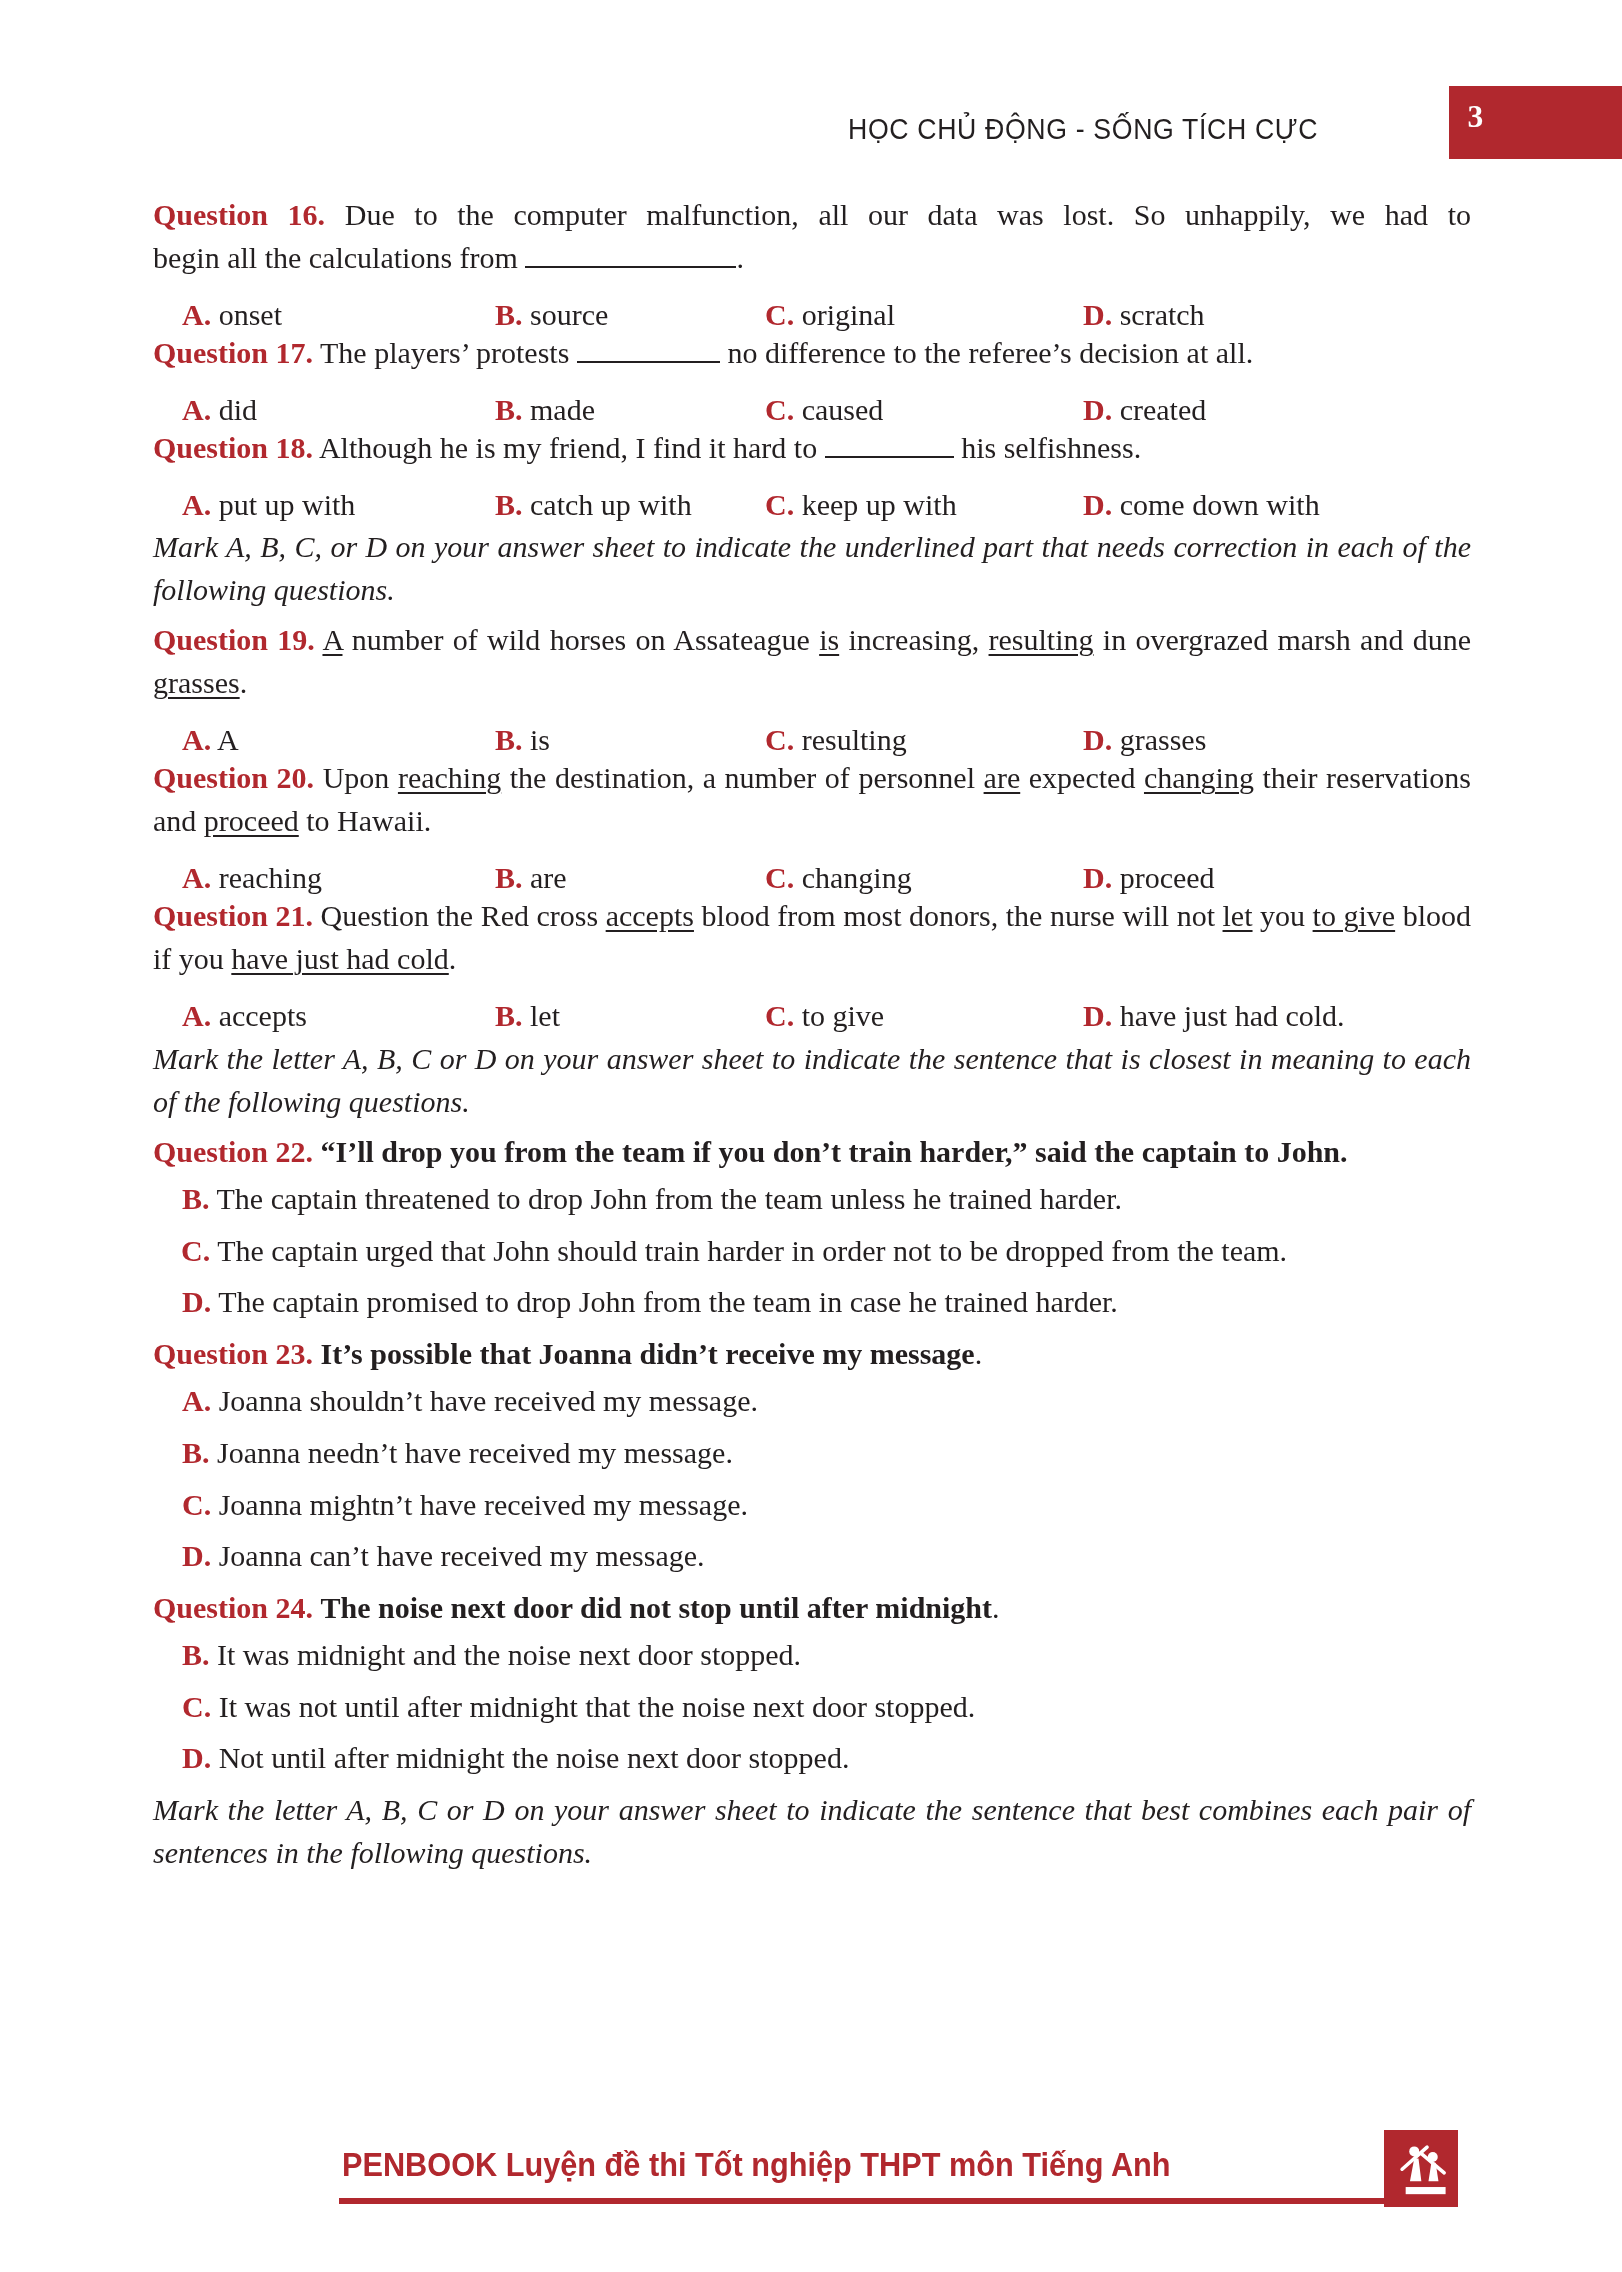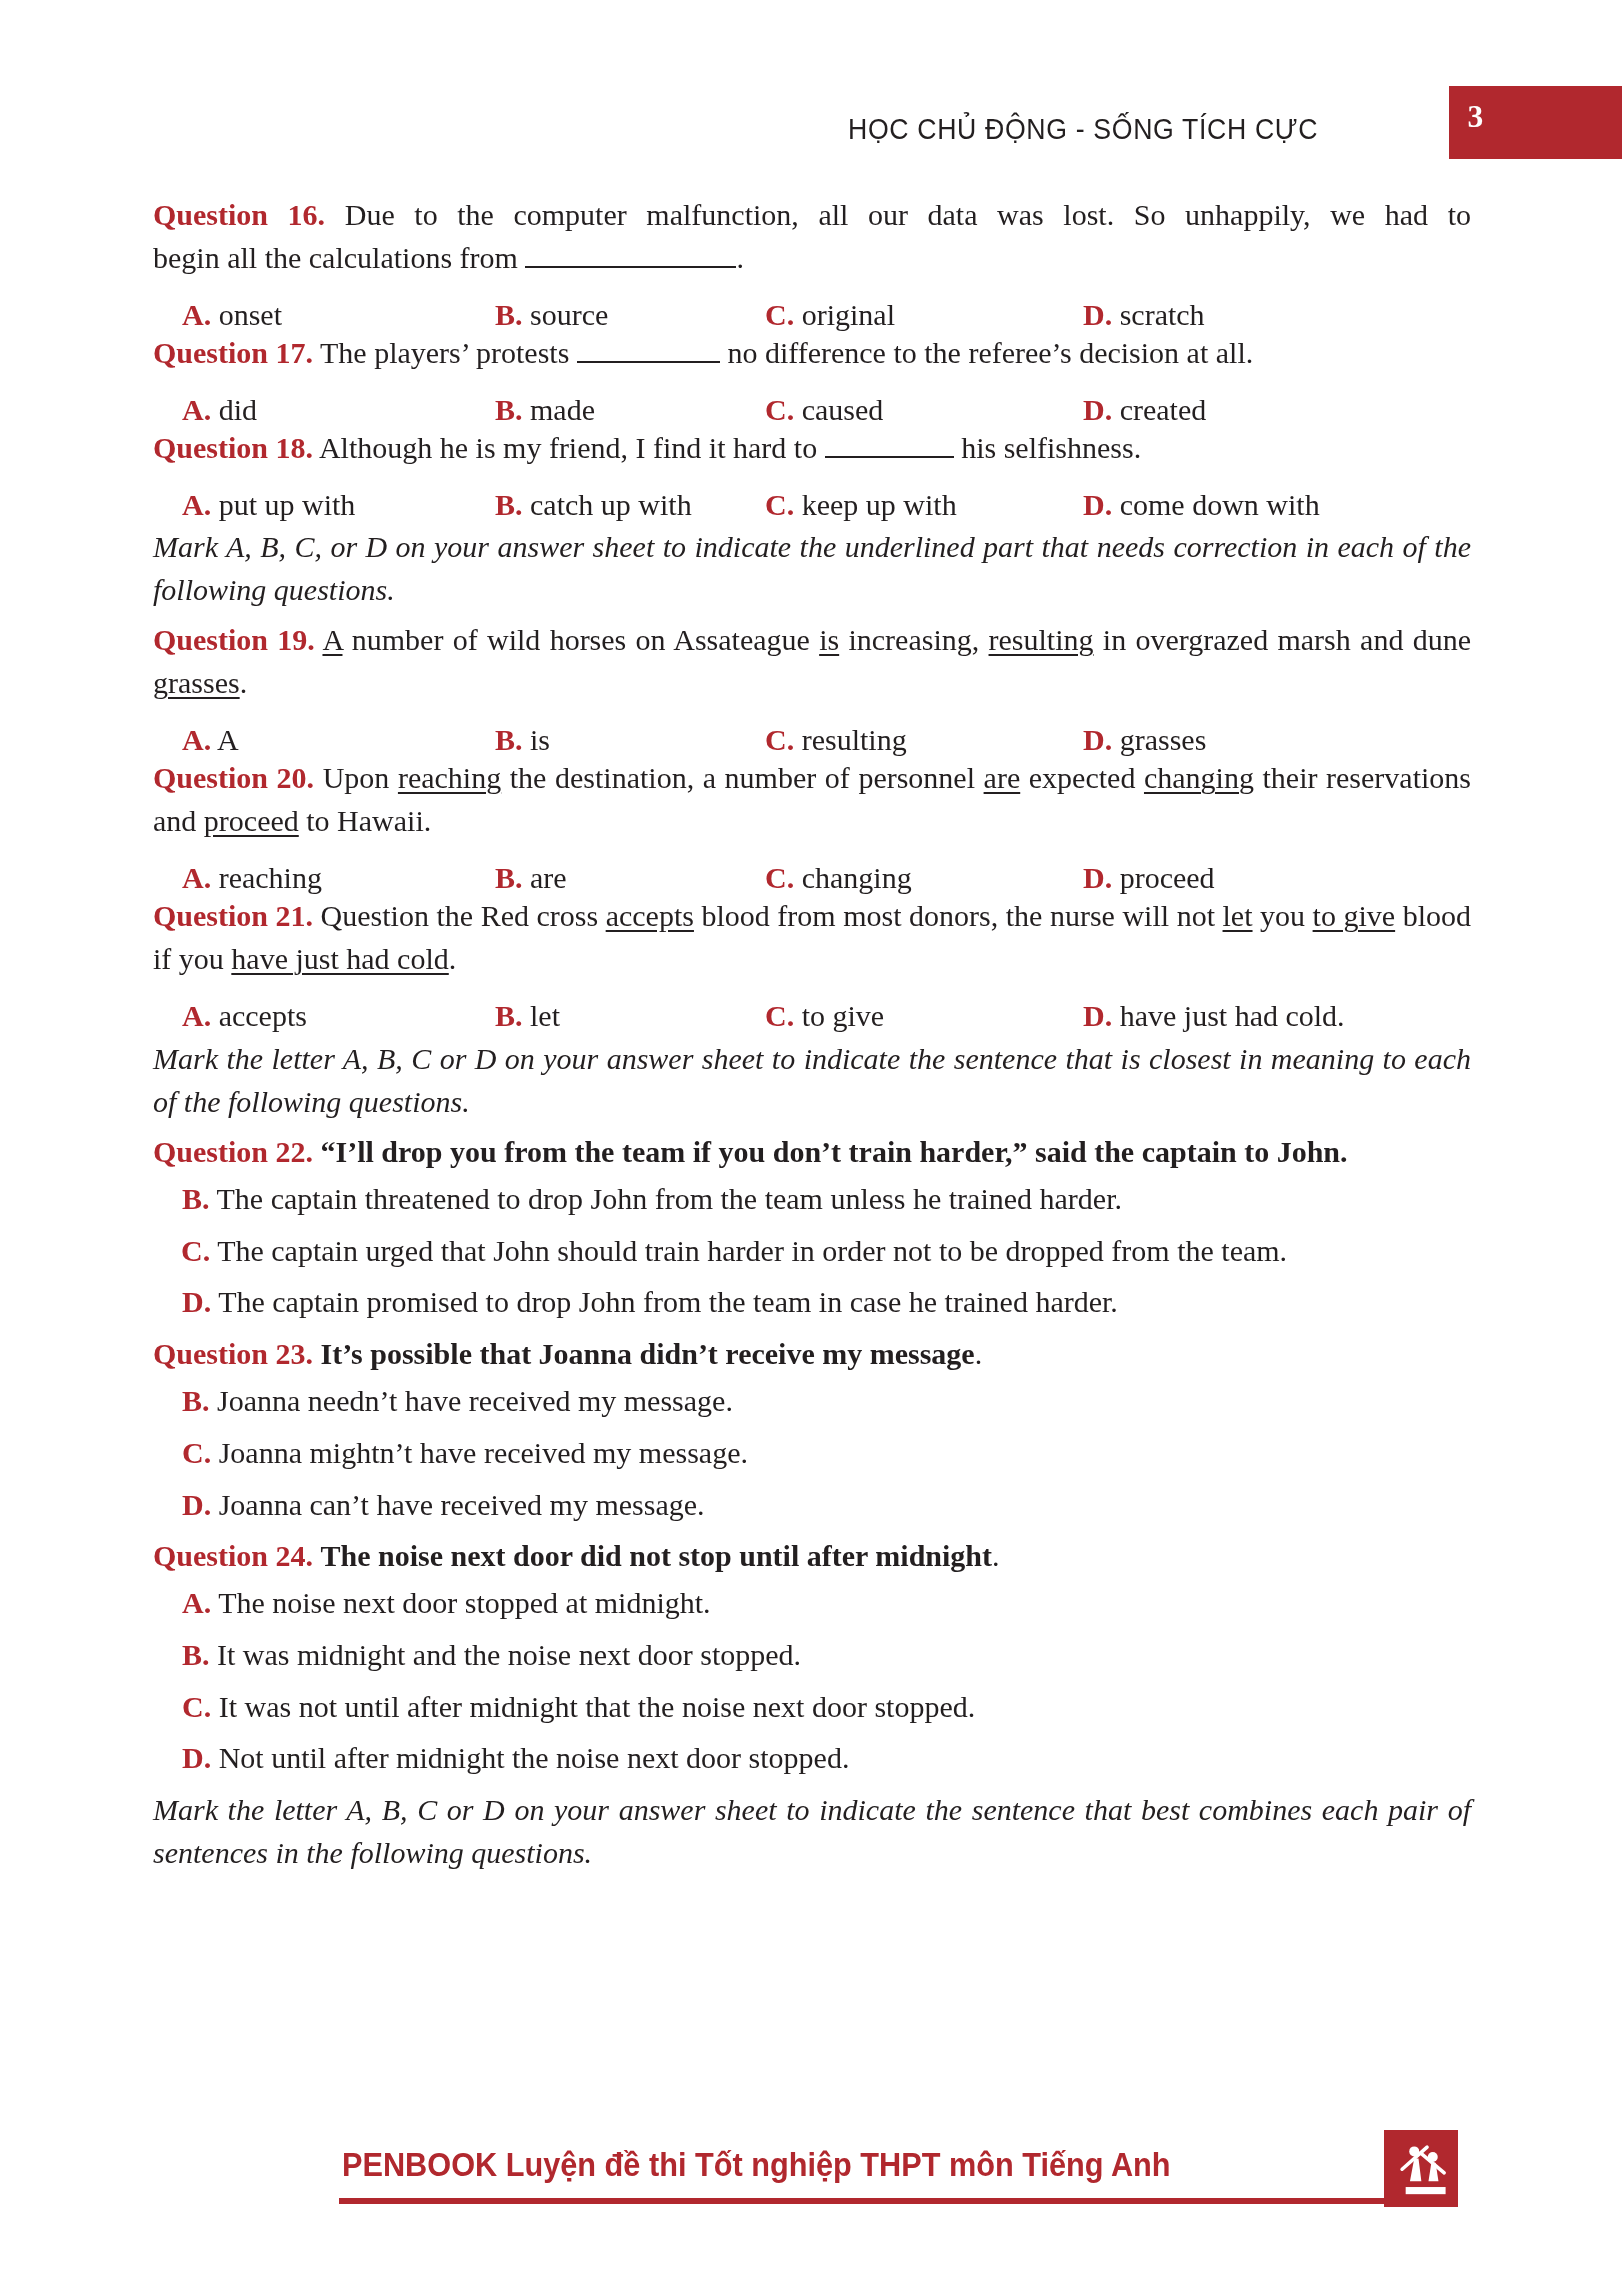--- a/index.html
+++ b/index.html
@@ -145,33 +145,33 @@
       <div class="opt"><span class="optl">D.</span> <span>The captain promised to drop John from the team in case he trained harder.</span></div>
     </div>
   </div>
 
   <div class="qblock" style="margin-top:0">
     <div class="line">
       <span class="q-label">Question 23.</span>
       <span class="bold">It’s possible that Joanna didn’t receive my message</span><span>.</span>
     </div>
     <div class="opts1">
+      <div class="opt"><span class="optl">A.</span> <span>Joanna shouldn’t have received my message.</span></div>
       <div class="opt"><span class="optl">B.</span> <span>Joanna needn’t have received my message.</span></div>
       <div class="opt"><span class="optl">C.</span> <span>Joanna mightn’t have received my message.</span></div>
       <div class="opt"><span class="optl">D.</span> <span>Joanna can’t have received my message.</span></div>
     </div>
   </div>
 
   <div class="qblock" style="margin-top:8px">
     <div class="line">
       <span class="q-label">Question 24.</span>
       <span class="bold">The noise next door did not stop until after midnight</span><span>.</span>
     </div>
     <div class="opts1">
-      <div class="opt"><span class="optl">A.</span> <span>The noise next door stopped at midnight.</span></div>
       <div class="opt"><span class="optl">B.</span> <span>It was midnight and the noise next door stopped.</span></div>
       <div class="opt"><span class="optl">C.</span> <span>It was not until after midnight that the noise next door stopped.</span></div>
       <div class="opt"><span class="optl">D.</span> <span>Not until after midnight the noise next door stopped.</span></div>
     </div>
   </div>
 
   <div class="instr">Mark the letter A, B, C or D on your answer sheet to indicate the sentence that best combines each pair of sentences in the following questions.</div>
 </div>
 
 <div class="footer-text">PENBOOK Luyện đề thi Tốt nghiệp THPT môn Tiếng Anh</div>

